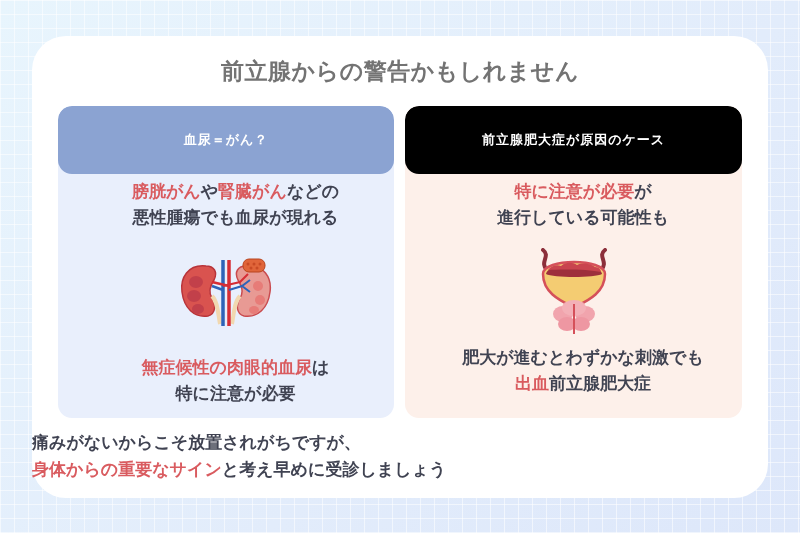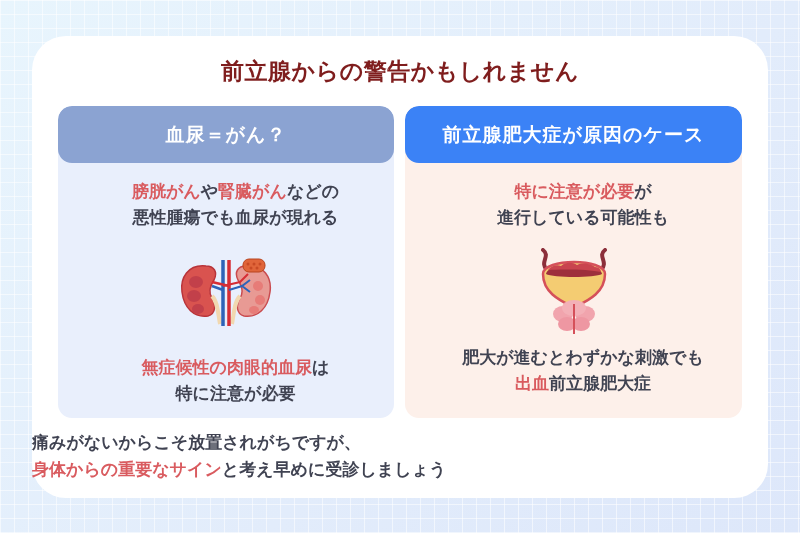--- a/index.html
+++ b/index.html
@@ -15,39 +15,39 @@
   }
   .card {
     position:absolute; left:32px; top:36px; width:736px; height:462px;
     background:#ffffff; border-radius:34px;
   }
   .title-wrap {
     position:absolute; left:0; right:0; top:20px; text-align:center;
   }
   .title {
     display:inline-block; position:relative;
-    font-size:23px; font-weight:bold; color:#7f1d1d; letter-spacing:0.5px;
+    font-size:23px; font-weight:bold; color:#737373; letter-spacing:0.5px;
     padding:0 4px 6px 4px;
   }
   .title::after {
     content:""; position:absolute; left:0; right:0; bottom:0; height:5px;
     background:#e5ecf9; z-index:-1;
   }
   .panel {
     position:absolute; top:70px; height:312px; border-radius:14px; overflow:hidden;
   }
   .panel.left { left:26px; width:336px; background:#e9effc; }
   .panel.right { left:373px; width:337px; background:#fdf0ea; }
   .panel-head {
-    height:57px; display:flex; align-items:center; justify-content:center;
-    color:#ffffff; font-size:19px; font-weight:bold; letter-spacing:1px;
+    height:68px; display:flex; align-items:center; justify-content:center;
+    color:#ffffff; font-size:13px; font-weight:bold; letter-spacing:1px;
     border-radius:14px;
   }
   .panel.left .panel-head { background:#8ba3d2; }
-  .panel.right .panel-head { background:#3b82f6; }
+  .panel.right .panel-head { background:#000000; }
   .ptext {
     position:absolute; left:0; right:0; text-align:center;
     font-size:17px; font-weight:bold; color:#404352; line-height:26px;margin-left:19px;
   }
   .hl { color:#d95b5f; }
   .illus { position:absolute; left:50%; transform:translateX(-50%); }
   .footer {
     position:absolute; left:0; right:0; top:393px; text-align:left;
     font-size:17px; font-weight:bold; color:#404352; line-height:27px;
   }

